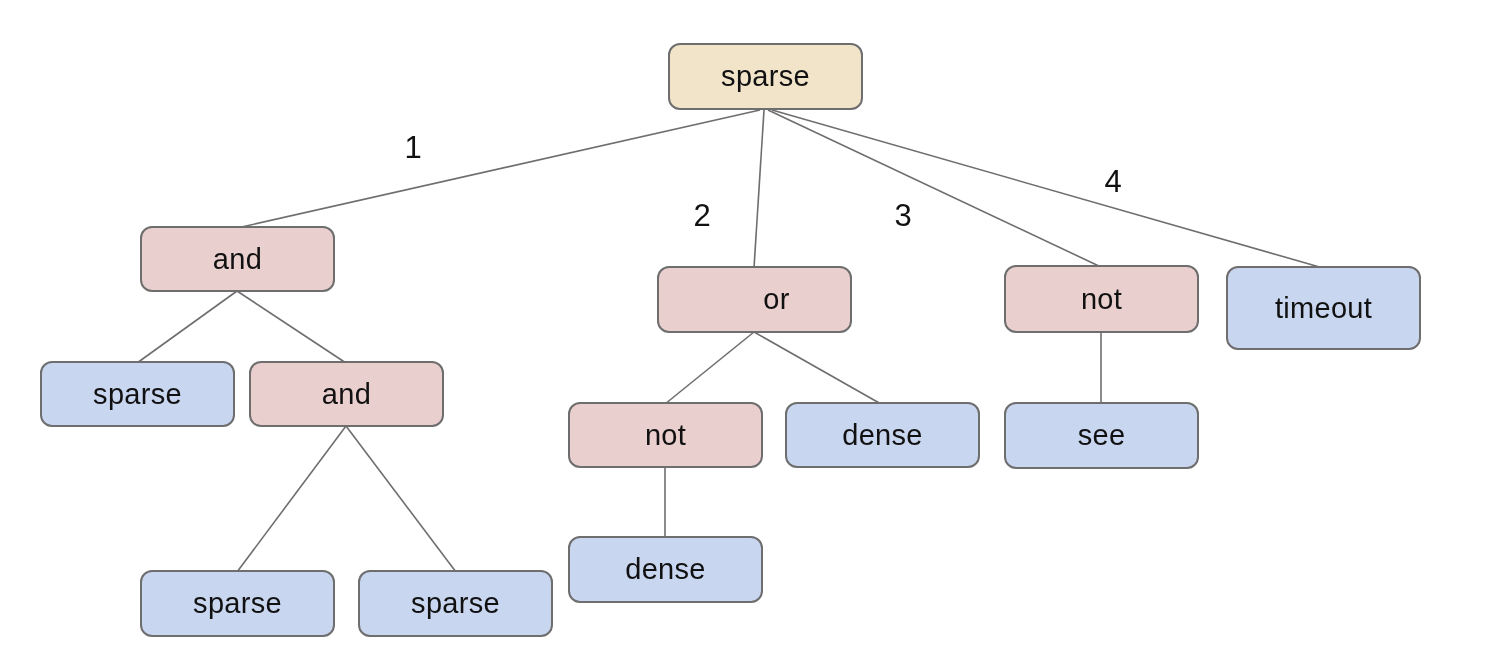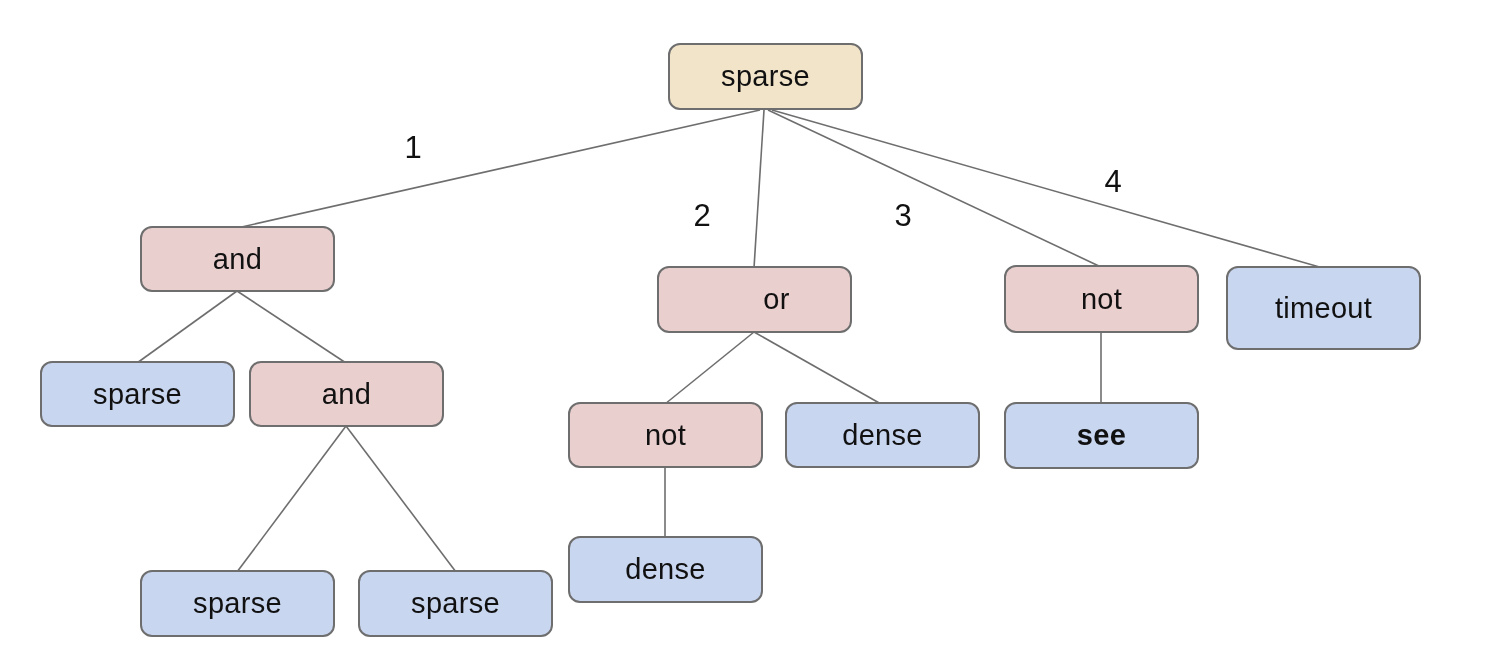--- a/index.html
+++ b/index.html
@@ -86,21 +86,21 @@
   <div class="node leaf" style="left:1226px; top:266px; height:84px;">timeout</div>
 
   <div class="node leaf" style="left:40px; top:361px; height:66px;">sparse</div>
 
   <div class="node op" style="left:249px; top:361px; height:66px;">and</div>
 
   <div class="node op" style="left:568px; top:402px; height:66px;">not</div>
 
   <div class="node leaf" style="left:785px; top:402px; height:66px;">dense</div>
 
-  <div class="node leaf" style="left:1004px; top:402px;font-weight:bold;">see</div>
+  <div class="node leaf" style="left:1004px; top:402px;">see</div>
 
   <div class="node leaf" style="left:568px; top:536px;">dense</div>
 
   <div class="node leaf" style="left:140px; top:570px;">sparse</div>
 
   <div class="node leaf" style="left:358px; top:570px;">sparse</div>
 
 </div>
 
 </body></html>

